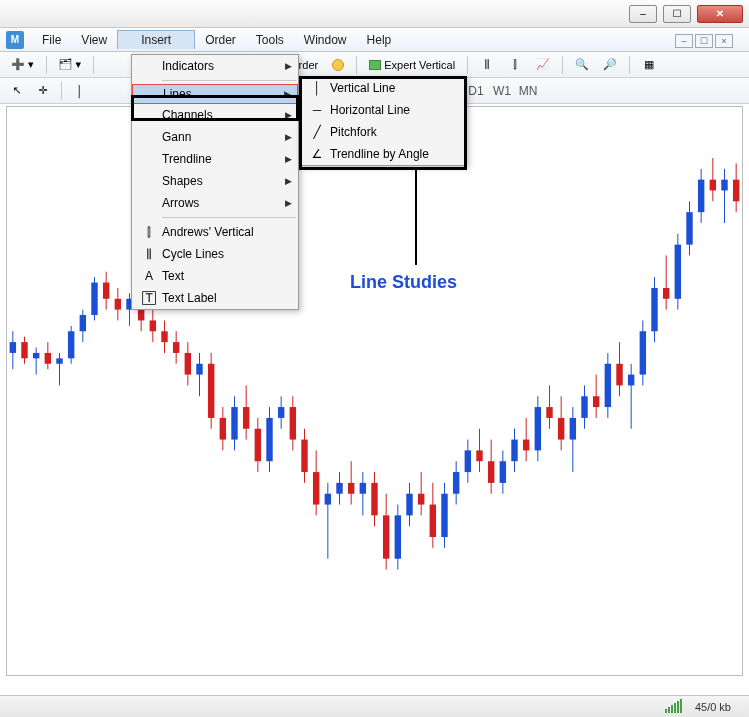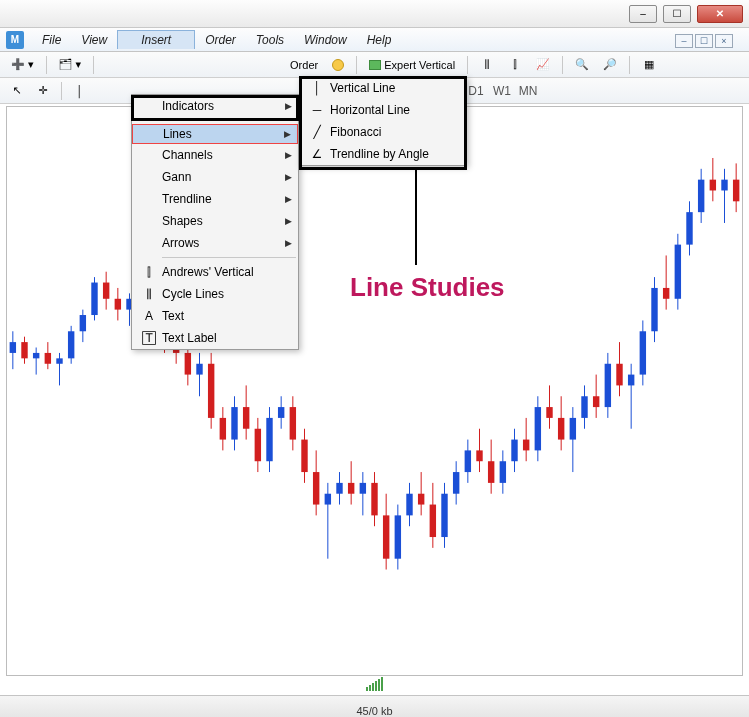--- a/index.html
+++ b/index.html
@@ -9,54 +9,54 @@
   .titlebar { height: 28px; background: linear-gradient(#fdfdfd,#eaeaea); border-bottom:1px solid #c8c8c8; display:flex; align-items:center; justify-content:flex-end; padding-right:6px; }
   .win-btns { display:flex; gap:6px; }
   .win-btn { width:28px; height:18px; border:1px solid #8a8a8a; border-radius:2px; display:flex; align-items:center; justify-content:center; font-size:10px; background:linear-gradient(#f7f7f7,#e4e4e4); }
   .win-close { background:linear-gradient(#e78a82,#c94b3e); border-color:#a63328; color:#fff; font-weight:bold; width:46px; }
   .mdi-btns { position:absolute; left:675px; top:34px; display:flex; gap:2px; }
   .mdi-btn { width:18px; height:14px; border:1px solid #9aa8b8; font-size:9px; display:flex; align-items:center; justify-content:center; color:#4a6a8f; background:#f2f6fb; }
 
   
   .menubar { height:24px; background:linear-gradient(#fdfdfd,#ecf2f9); border-bottom:1px solid #c4c4c4; display:flex; align-items:center; padding-left:6px; font-size:12px; color:#222; }
   .app-icon { width:18px; height:18px; background:#3e8fd8; border-radius:2px; margin-right:8px; display:flex; align-items:center; justify-content:center; color:#fff; font-size:10px; font-weight:bold;}
-  .menu-item { padding:3px 10px; cursor:default;font-style:italic; }
+  .menu-item { padding:3px 10px; cursor:default; }
   .menu-item.open { background:#d6e5f5; border:1px solid #8ab2db; border-bottom:none; padding:2px 23px; }
 
   
   .toolbar { height:26px; background:linear-gradient(#fbfbfb,#eef2f6); border-bottom:1px solid #cfcfcf; display:flex; align-items:center; padding:0 6px; font-size:11px; gap:4px; }
   .tb-btn { padding:2px 4px; border:1px solid transparent; display:flex; align-items:center; gap:3px; height:20px; }
   .sep { width:1px; height:18px; background:#c8c8c8; margin:0 3px; }
   .icon { width:14px; height:14px; display:inline-flex; align-items:center; justify-content:center; }
   .chip-yellow{background:#f7c948;border:1px solid #c69a1a;border-radius:50%;width:12px;height:12px;}
   .chip-green{background:#5cb85c;border:1px solid #3d8b3d;width:12px;height:10px;}
   .tf-btn { font-size:12px; color:#555; padding:2px 3px; }
   .toolbar2 .tb-btn { width:22px; justify-content:center; }
 
   
   .dropdown { position:absolute; background:#f4f4f4; border:1px solid #9a9a9a; box-shadow:2px 2px 6px rgba(0,0,0,.25); font-size:12px; z-index:50; }
   .dd-item { display:flex; align-items:center; height:22px; padding:0 18px 0 4px; position:relative; }
   .dd-icon-col { width:26px; display:flex; justify-content:center; }
   .dd-item.hl { background:#bcd5ef; border:1px solid #ef4444; height:20px;}
   .dd-item .arrow { position:absolute; right:6px; font-size:9px; color:#333;}
   .dd-sep { height:1px; background:#c8c8c8; margin:3px 2px 3px 30px;}
-  .insert-dd { left:131px; top:54px; width:168px;margin-top:40px; }
+  .insert-dd { left:131px; top:54px; width:168px; }
   .lines-sub { left:299px; top:76px; width:168px; }
   .thick-frame{ position:absolute; border:3px solid #000; z-index:60; pointer-events:none;}
   .frame1{ left:131px; top:95px; width:168px; height:26px;}
   .frame2{ left:299px; top:76px; width:168px; height:94px;}
   .call-line{ position:absolute; left:415px; top:170px; width:2px; height:95px; background:#000;}
-  .call-text{ position:absolute; left:350px; top:272px; font-size:26px; font-weight:bold; color:#be185d;}
+  .call-text{ position:absolute; left:350px; top:272px; font-size:18px; font-weight:bold; color:#1d4ed8;}
 
   
   .chart-wrap{ position:absolute; left:6px; top:106px; right:6px; height:570px; border:1px solid #bcbcbc; background:#fff; overflow:hidden;}
   .chart-wrap svg{ position:absolute; left:0; top:0; }
 
   
-  .statusbar{ position:absolute; left:0; right:0; bottom:0; height:22px; background:linear-gradient(#f5f5f5,#e6e6e6); border-top:1px solid #c4c4c4; display:flex; align-items:center; justify-content:flex-end; font-size:11px; color:#333; padding:0 18px; gap:12px;flex-direction:column;}
+  .statusbar{ position:absolute; left:0; right:0; bottom:0; height:22px; background:linear-gradient(#f5f5f5,#e6e6e6); border-top:1px solid #c4c4c4; display:flex; align-items:center; justify-content:flex-end; font-size:11px; color:#333; padding:0 18px; gap:12px;}
   .net-icon{ display:inline-block; }
   .net-icon span{ display:inline-block; width:2px; margin-right:1px; background:#4aa04a;}
 </style>
 </head>
 <body>
 
 <div class="titlebar">
   <div class="win-btns">
     <div class="win-btn">–</div>
     <div class="win-btn">☐</div>
@@ -329,21 +329,21 @@
   <div class="dd-item">
       <span class="dd-icon-col">│</span>
       <span>Vertical Line</span>
     </div>
   <div class="dd-item">
       <span class="dd-icon-col">─</span>
       <span>Horizontal Line</span>
     </div>
   <div class="dd-item">
       <span class="dd-icon-col">╱</span>
-      <span>Fibonacci</span>
+      <span>Pitchfork</span>
     </div>
   <div class="dd-item">
       <span class="dd-icon-col">∠</span>
       <span>Trendline by Angle</span>
     </div>
 </div>
 
 <div class="thick-frame frame1"></div>
 <div class="thick-frame frame2"></div>
 <div class="call-line"></div>

